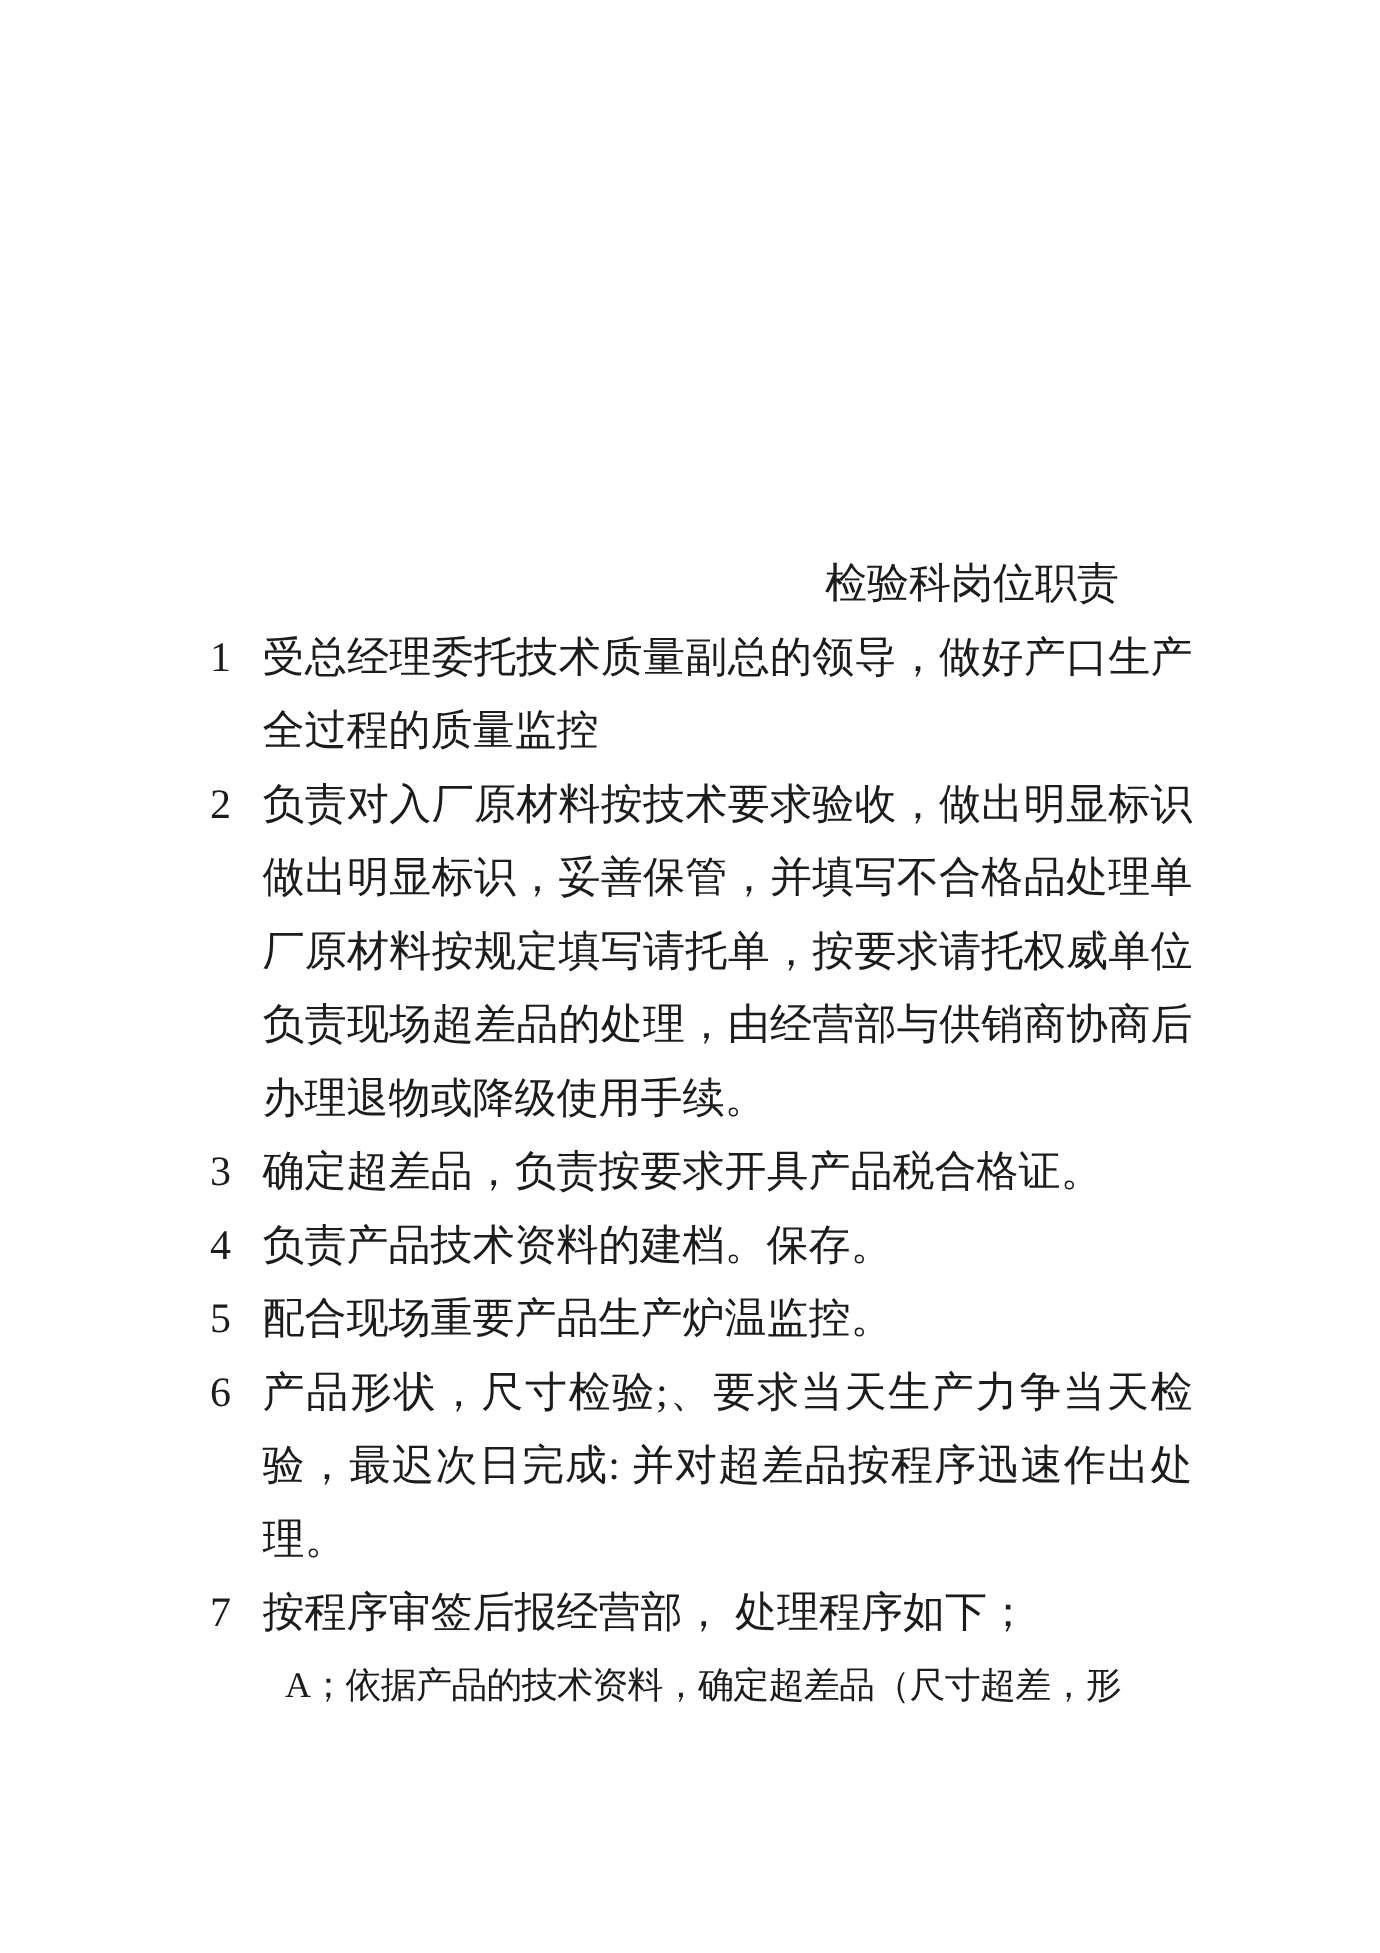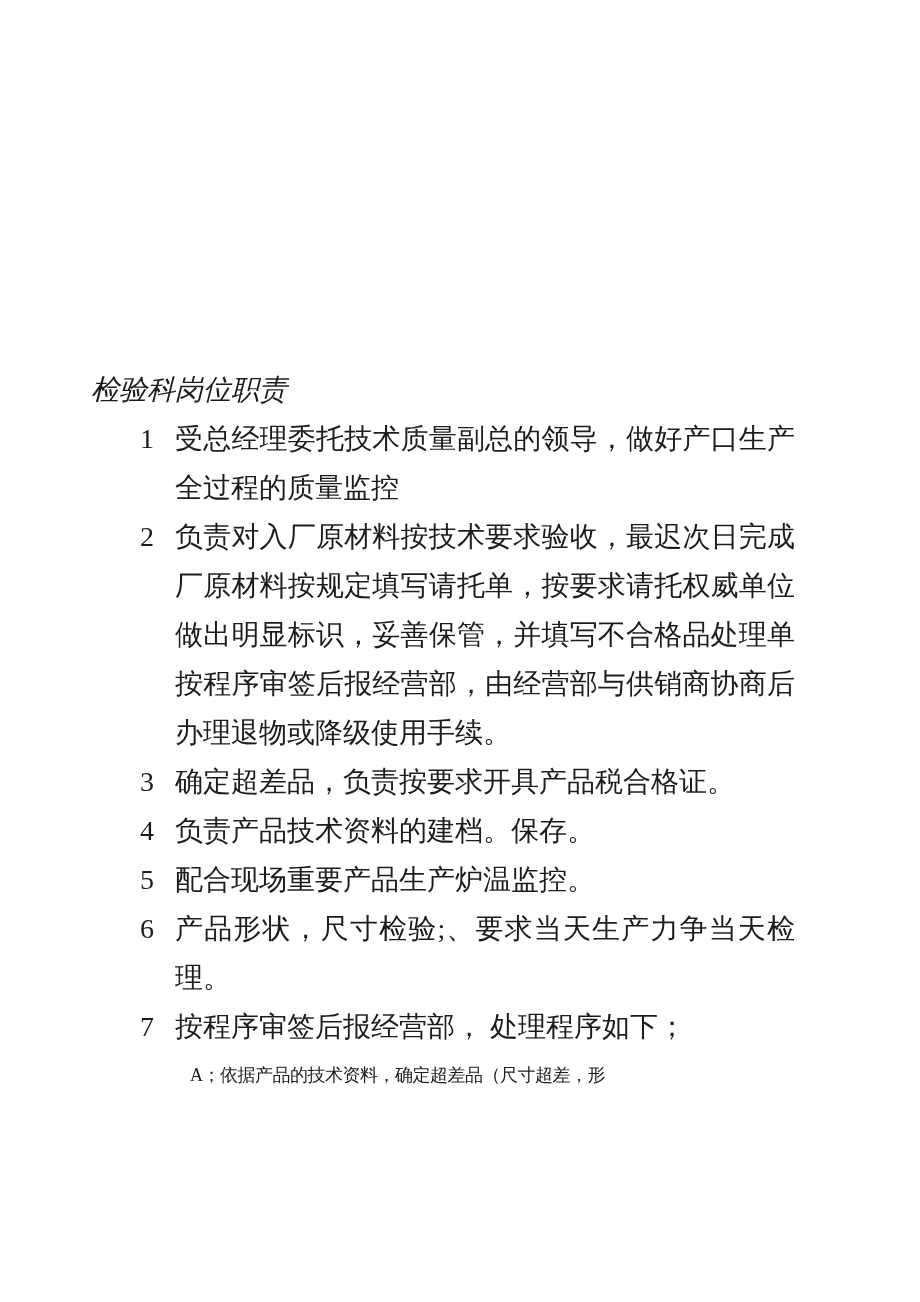--- a/index.html
+++ b/index.html
@@ -20,23 +20,22 @@
     position: absolute;
     top: 365px;
     left: 140px;
     width: 655px;
     font-size: 28px;
     line-height: 49px;
   }
   .doc-title {
     position: relative;
     left: -49px;
-    text-align: left;
+    text-align: right;
     white-space: nowrap;
-    font-style: italic;
   }
   .item {
     display: flex;
     align-items: flex-start;
   }
   .num {
     flex: 0 0 35px;
     width: 35px;
   }
   .lines {
@@ -50,21 +49,21 @@
     white-space: normal;
     text-align: justify;
     text-align-last: justify;
     font-family: Liberation Serif, serif;
   }
   .subitem {
     padding-left: 50px;
   }
   .subitem .line {
     width: auto;
-    font-size: 18px;
+    font-size: 24px;
     letter-spacing: -0.5px;
     white-space: nowrap;
   }
 </style>
 </head>
 <body>
 
 <div class="page">
   <div class="content">
 
@@ -74,24 +73,24 @@
       <div class="num">1</div>
       <div class="lines">
         <div class="line fill">受总经理委托技术质量副总的领导，做好产口生产</div>
         <div class="line">全过程的质量监控</div>
       </div>
     </div>
 
     <div class="item">
       <div class="num">2</div>
       <div class="lines">
-        <div class="line fill">负责对入厂原材料按技术要求验收，最迟次日完成</div>
+        <div class="line fill">负责对入厂原材料按技术要求验收，做出明显标识</div>
+        <div class="line fill">做出明显标识，妥善保管，并填写不合格品处理单</div>
         <div class="line fill">厂原材料按规定填写请托单，按要求请托权威单位</div>
-        <div class="line fill">做出明显标识，妥善保管，并填写不合格品处理单</div>
-        <div class="line fill">按程序审签后报经营部，由经营部与供销商协商后</div>
+        <div class="line fill">负责现场超差品的处理，由经营部与供销商协商后</div>
         <div class="line">办理退物或降级使用手续。</div>
       </div>
     </div>
 
     <div class="item">
       <div class="num">3</div>
       <div class="lines">
         <div class="line">确定超差品，负责按要求开具产品税合格证。</div>
       </div>
     </div>
@@ -107,20 +106,21 @@
       <div class="num">5</div>
       <div class="lines">
         <div class="line">配合现场重要产品生产炉温监控。</div>
       </div>
     </div>
 
     <div class="item">
       <div class="num">6</div>
       <div class="lines">
         <div class="line fill">产品形状，尺寸检验;、要求当天生产力争当天检</div>
+        <div class="line fill">验，最迟次日完成: 并对超差品按程序迅速作出处</div>
         <div class="line">理。</div>
       </div>
     </div>
 
     <div class="item">
       <div class="num">7</div>
       <div class="lines">
         <div class="line">按程序审签后报经营部， 处理程序如下；</div>
       </div>
     </div>

